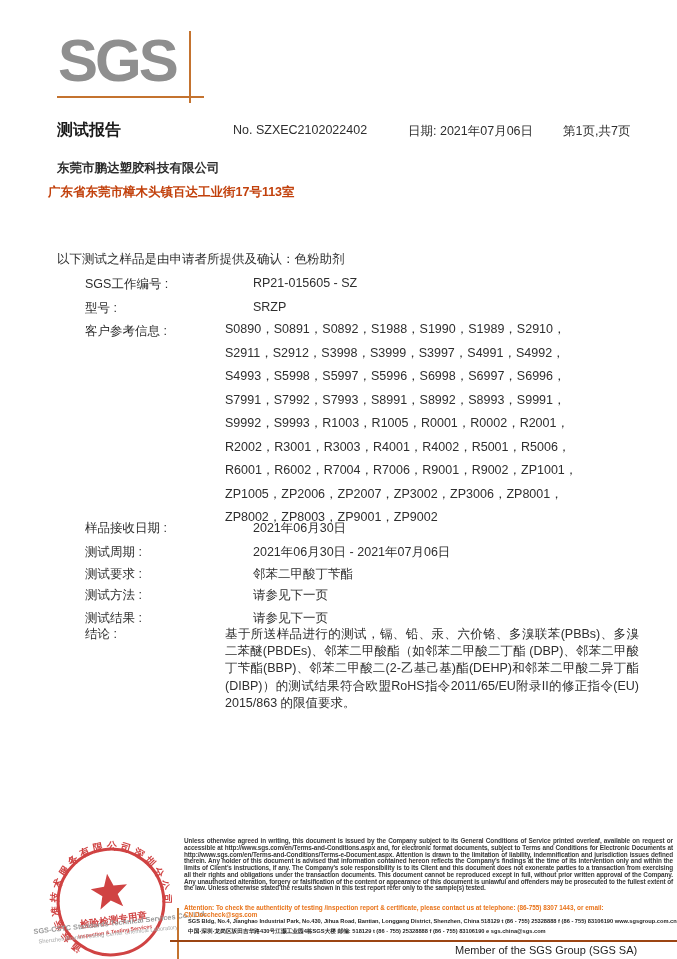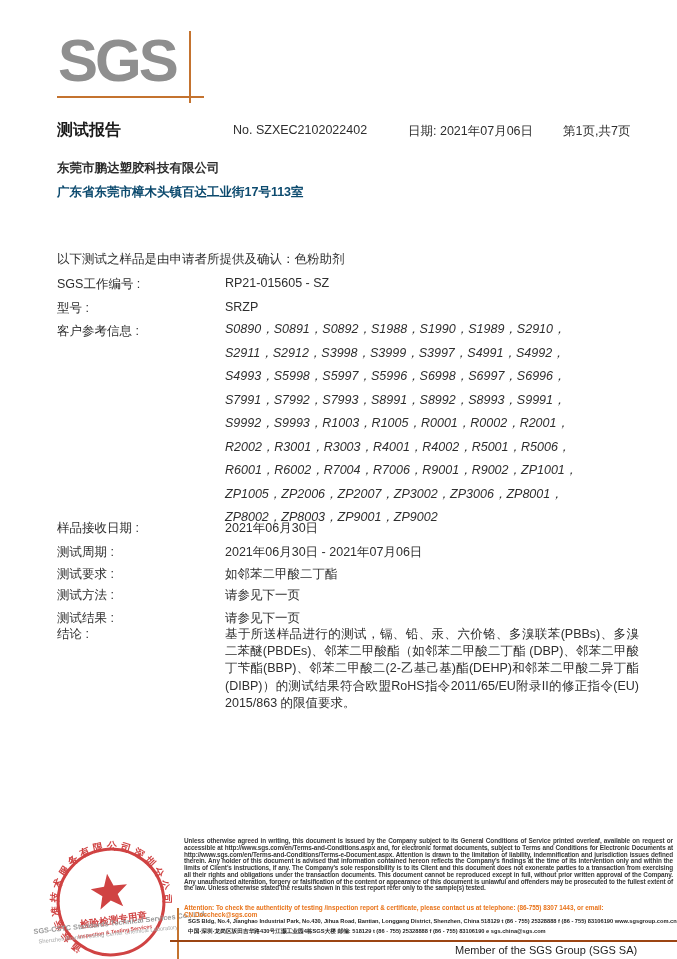--- a/index.html
+++ b/index.html
@@ -16,28 +16,28 @@
   }
   .logo-hline { position:absolute; left:57px; top:96px; width:147px; height:2px; background:#c4732f; }
   .logo-vline { position:absolute; left:189px; top:31px; width:2px; height:72px; background:#c4732f; }
   
   .doc-title { position:absolute; left:57px; top:120px; font-size:16px; font-weight:bold; color:#1a1a1a;text-align:center; }
   .report-no { position:absolute; left:233px; top:123px; font-size:12.5px; color:#2e2e2e;text-align:center; }
   .report-date { position:absolute; left:408px; top:123px; font-size:12.5px; color:#2e2e2e; }
   .report-pages { position:absolute; left:563px; top:123px; font-size:12.5px; color:#2e2e2e; }
   
   .company { position:absolute; left:57px; top:160px; font-size:12.5px; font-weight:bold; color:#2e2e2e; }
-  .address { position:absolute; left:57px; top:184px; font-size:12.5px; font-weight:bold; color:#0c4a6e; }
+  .address { position:absolute; left:48px; top:184px; font-size:12.5px; font-weight:bold; color:#c2410c; }
   .statement { position:absolute; left:57px; top:251px; font-size:12.5px; color:#2e2e2e;text-align:center; }
   
   .row { position:absolute; left:57px; display:flex; font-size:12.5px; color:#2e2e2e; }
-  .row .lbl { width:168px; flex:0 0 168px; }
+  .row .lbl { width:168px; flex:0 0 168px;margin-left:28px; }
   .row .val { white-space:nowrap; }
   .ref-list { position:absolute; left:225px; top:318px; font-size:12.5px; color:#2e2e2e; }
-  .ref-list div { height:23.5px; line-height:23.5px; white-space:nowrap;font-style:italic; }
+  .ref-list div { height:23.5px; line-height:23.5px; white-space:nowrap; }
   .conclusion-text {
     position:absolute; left:225px; top:626px; width:414px;
     font-size:12.5px; line-height:17.2px; text-align:justify; color:#2e2e2e;
   }
   
   .disclaimer {
     position:absolute; left:184px; top:838px; width:489px;
     font-size:6.4px; line-height:6.75px; text-align:justify;
     color:#3a3a3a; font-weight:bold; letter-spacing:-0.1px;
   }
@@ -112,21 +112,21 @@
   <div class="row" style="top:520px">
     <span class="lbl">样品接收日期 :</span>
     <span class="val">2021年06月30日</span>
   </div>
   <div class="row" style="top:544px">
     <span class="lbl">测试周期 :</span>
     <span class="val">2021年06月30日 - 2021年07月06日</span>
   </div>
   <div class="row" style="top:566px">
     <span class="lbl">测试要求 :</span>
-    <span class="val">如邻苯二甲酸二丁酯</span>
+    <span class="val">邻苯二甲酸丁苄酯</span>
   </div>
   <div class="row" style="top:587px">
     <span class="lbl">测试方法 :</span>
     <span class="val">请参见下一页</span>
   </div>
   <div class="row" style="top:610px">
     <span class="lbl">测试结果 :</span>
     <span class="val">请参见下一页</span>
   </div>
   <div class="row" style="top:626px">

